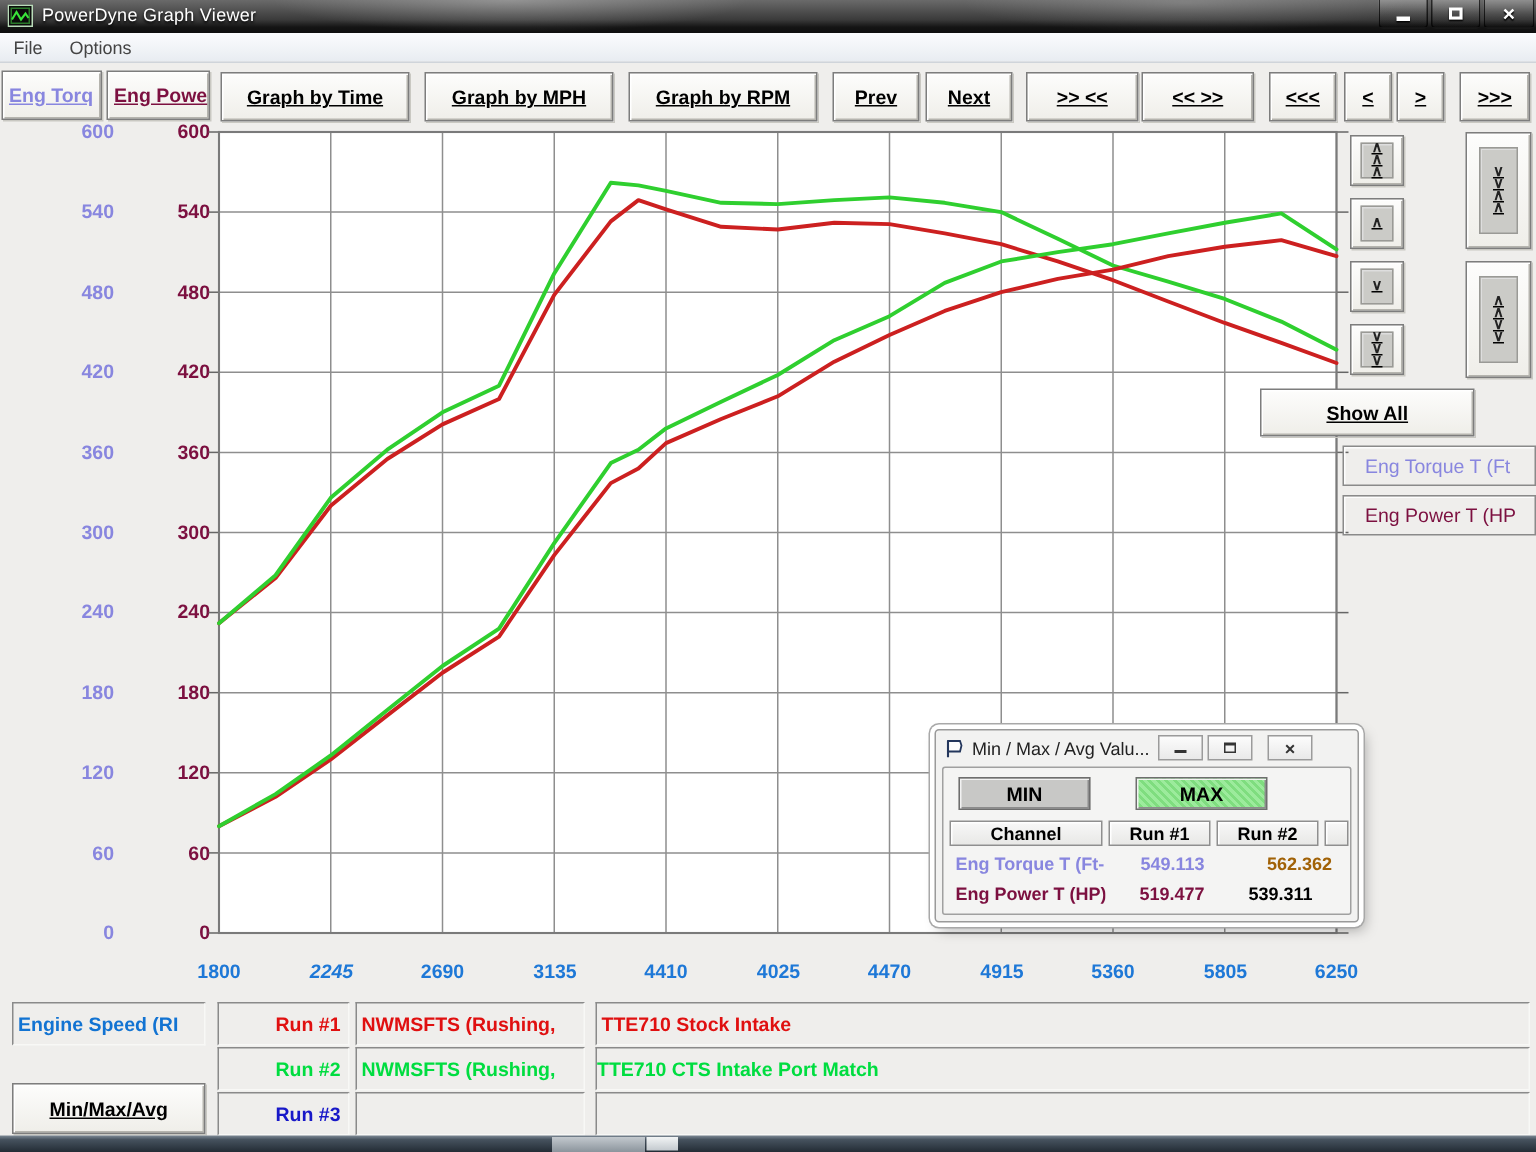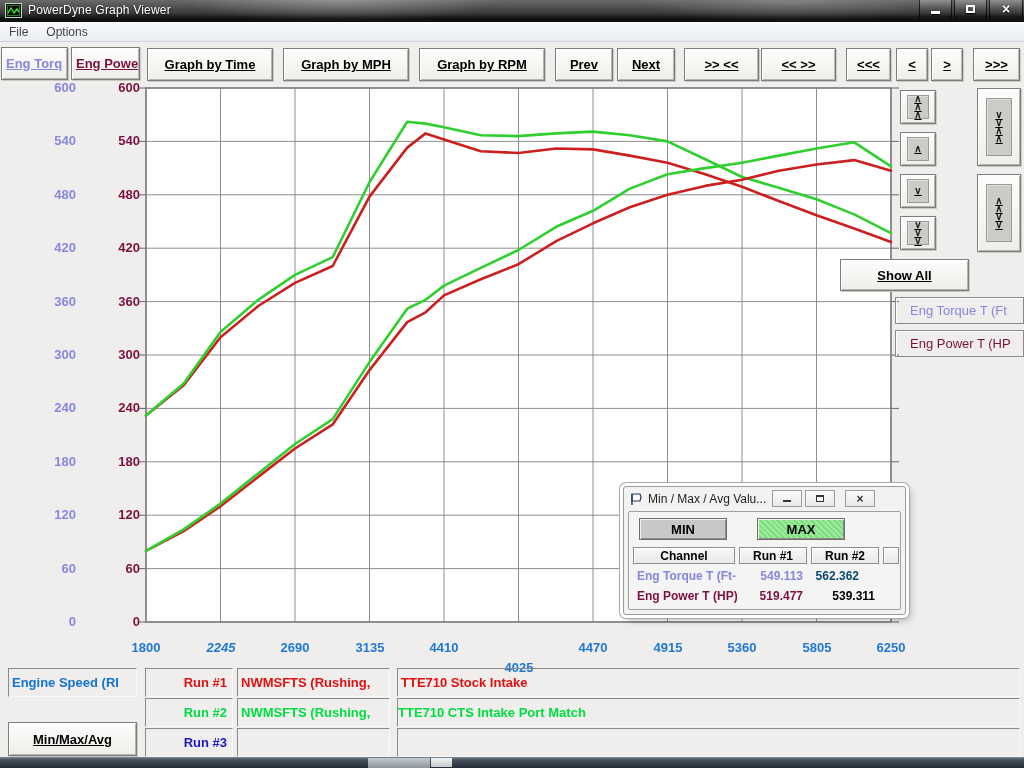--- a/index.html
+++ b/index.html
@@ -224,21 +224,21 @@
       <polyline points="8.0,466.8 45.7,447.2 82.5,422.3 120.2,392.9 157.0,364.5 194.7,340.4 231.5,286.1 269.2,238.1 287.6,228.3 306.0,211.4 342.8,195.3 380.5,180.2 418.2,157.1 455.0,139.3 491.8,123.3 529.5,110.8 567.2,101.9 604.0,95.7 640.8,86.8 678.5,80.5 716.2,76.1 753.0,86.8" fill="none" stroke="#CC2020" stroke-width="2.6" stroke-linejoin="round" stroke-linecap="round"></polyline>
       <polyline points="8.0,466.8 45.7,445.4 82.5,419.6 120.2,389.4 157.0,360.0 194.7,335.1 231.5,278.1 269.2,224.7 287.6,215.8 306.0,201.6 342.8,183.8 380.5,166.0 418.2,142.8 455.0,126.8 491.8,104.6 529.5,90.3 567.2,84.1 604.0,78.8 640.8,71.6 678.5,64.5 716.2,58.3 753.0,82.3" fill="none" stroke="#2FCF2F" stroke-width="2.6" stroke-linejoin="round" stroke-linecap="round"></polyline>
     </svg>
 </div>
 <div id="xlabels">
     <div class="xlab" style="left: 116px; color: rgb(30, 120, 215);">1800</div>
     <div class="xlab" style="left: 191px; color: rgb(30, 120, 215); font-style: italic;">2245</div>
     <div class="xlab" style="left: 265px; color: rgb(30, 120, 215);">2690</div>
     <div class="xlab" style="left: 340px; color: rgb(30, 120, 215);">3135</div>
     <div class="xlab" style="left: 414px; color: rgb(30, 120, 215);">4410</div>
-    <div class="xlab" style="left: 489px; color: rgb(30, 120, 215); margin-top: 20px;">4025</div>
+    <div class="xlab" style="left: 489px; color: rgb(30, 120, 215);">4025</div>
     <div class="xlab" style="left: 563px; color: rgb(30, 120, 215);">4470</div>
     <div class="xlab" style="left: 638px; color: rgb(30, 120, 215);">4915</div>
     <div class="xlab" style="left: 712px; color: rgb(30, 120, 215);">5360</div>
     <div class="xlab" style="left: 787px; color: rgb(30, 120, 215);">5805</div>
     <div class="xlab" style="left: 861px; color: rgb(30, 120, 215);">6250</div>
   </div>
 
 <div class="btn3d spin sp-s" style="left:900px; top:90px;  width:36px; height:34px;">
     <span class="spin-inner">∧
 ∧
@@ -260,21 +260,21 @@
 ∨
 ∧
 ∧</span>
   </div>
 <div class="btn3d spin sp-t" style="left:977px; top:174px; width:44px; height:78px;">
     <span class="spin-inner">∧
 ∧
 ∨
 ∨</span>
   </div>
-<div class="btn3d" style="left:840px; top:259px; width:129px; height:32px;">Show All</div>
+<div class="btn3d" style="left:840px; top:259px; width:143px; height:32px;">Show All</div>
 <div class="chanbox clip" style="left:895px; top:297px; width:129px; height:27px; color:#8886DF;">Eng Torque T (Ft</div>
 <div class="chanbox clip" style="left:895px; top:330px; width:129px; height:27px; color:#7C1040;">Eng Power T (HP</div>
 
 <div class="sunken fieldtext clip" style="left:8px; top:668px; width:129px; height:29px; color:#1273D2; padding-left:3px;">Engine Speed (RI</div>
 
 <div class="sunken fieldtext clip" style="left:145px; top:668px; width:88px; height:29px; color:#E01010; justify-content:flex-end; padding-right:5px;">Run #1</div>
 <div class="sunken fieldtext clip" style="left:237px; top:668px; width:153px; height:29px; color:#E01010; padding-left:3px;">NWMSFTS (Rushing,</div>
 <div class="sunken fieldtext clip" style="left:397px; top:668px; width:623px; height:29px; color:#E01010; padding-left:3px;">TTE710 Stock Intake</div>
 
 <div class="sunken fieldtext clip" style="left:145px; top:698px; width:88px; height:29px; color:#00DD40; justify-content:flex-end; padding-right:5px;">Run #2</div>
@@ -307,21 +307,21 @@
   <div class="pal-body">
     <div class="mm-btn mm-min">MIN</div>
     <div class="mm-btn mm-max">MAX</div>
     <div class="mm-head" style="left:4px; width:102px;">Channel</div>
     <div class="mm-head" style="left:110px; width:68px;">Run #1</div>
     <div class="mm-head" style="left:182px; width:68px;">Run #2</div>
     <div class="mm-head" style="left:254px; width:16px;"></div>
 
     <div class="mm-cell clip" style="left:8px;   top:57px; width:100px; color:#8886DF;">Eng Torque T (Ft-</div>
     <div class="mm-cell num" style="left:110px; top:57px; width:64px;  color:#8886DF;">549.113</div>
-    <div class="mm-cell num" style="left:166px; top:57px; width:64px;  color:#0c4a6e;">562.362</div>
+    <div class="mm-cell num" style="left:195px; top:57px; width:64px;  color:#a16207;">562.362</div>
 
     <div class="mm-cell clip" style="left:8px;   top:77px; width:100px; color:#7C1040;">Eng Power T (HP)</div>
     <div class="mm-cell num" style="left:110px; top:77px; width:64px;  color:#7C1040;">519.477</div>
     <div class="mm-cell num" style="left:182px; top:77px; width:64px;  color:#000000;">539.311</div>
   </div>
 </div>
 
 <div class="taskbar">
   <div class="seg1"></div>
   <div class="seg2"></div>

